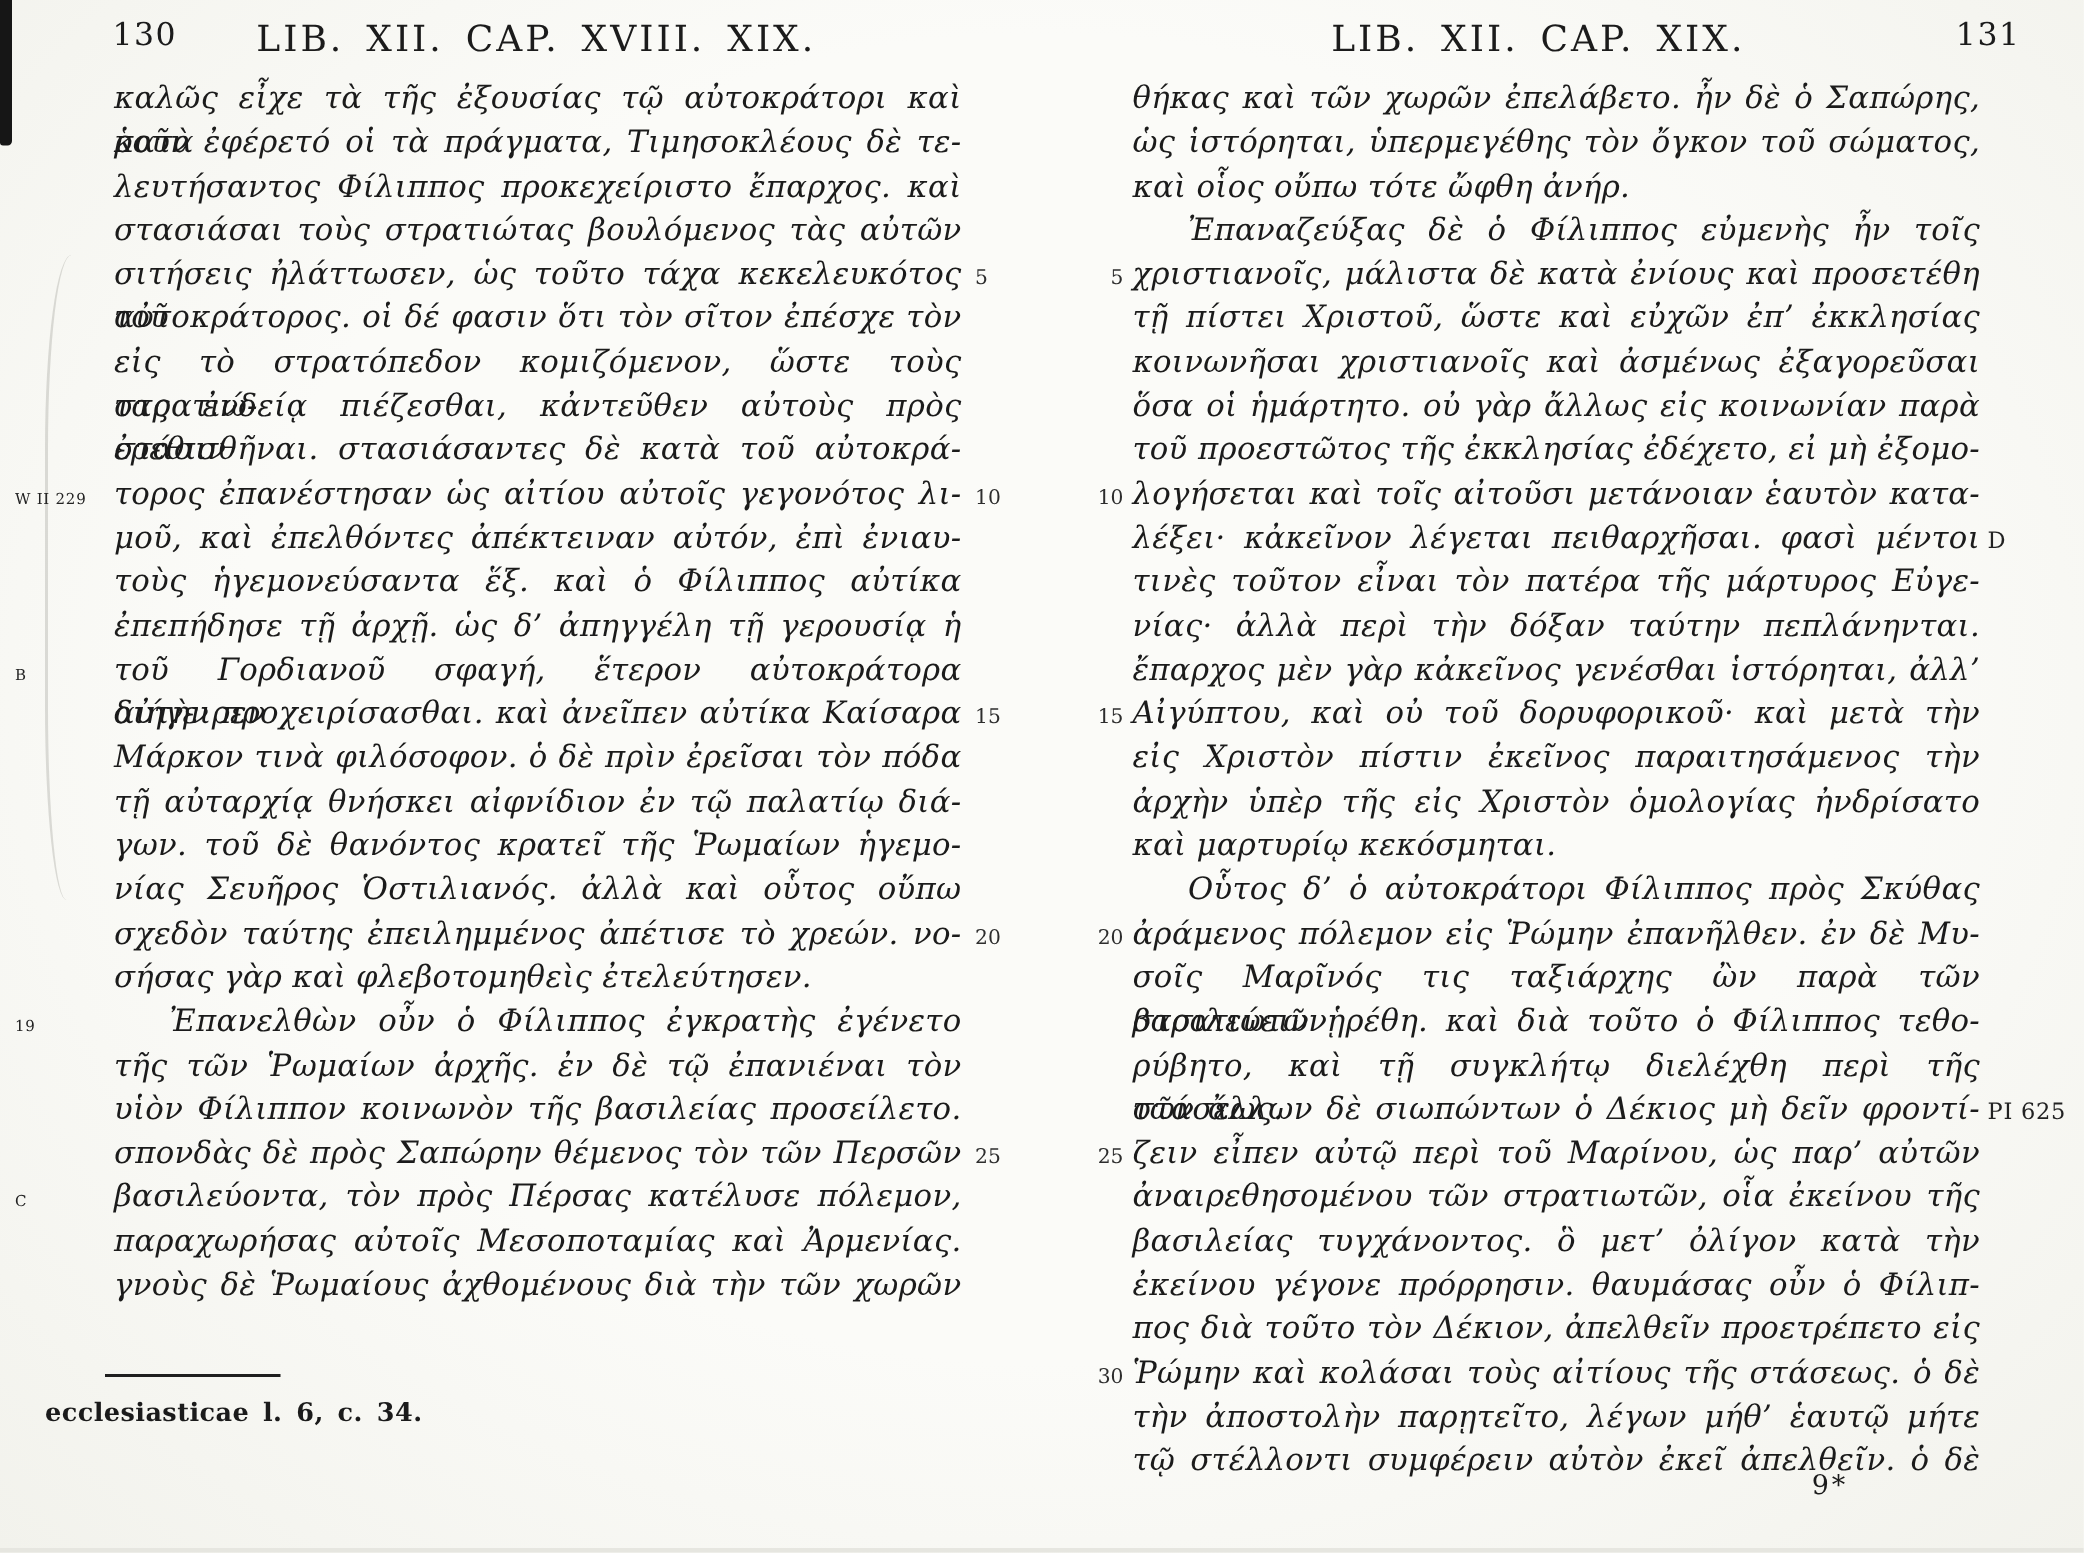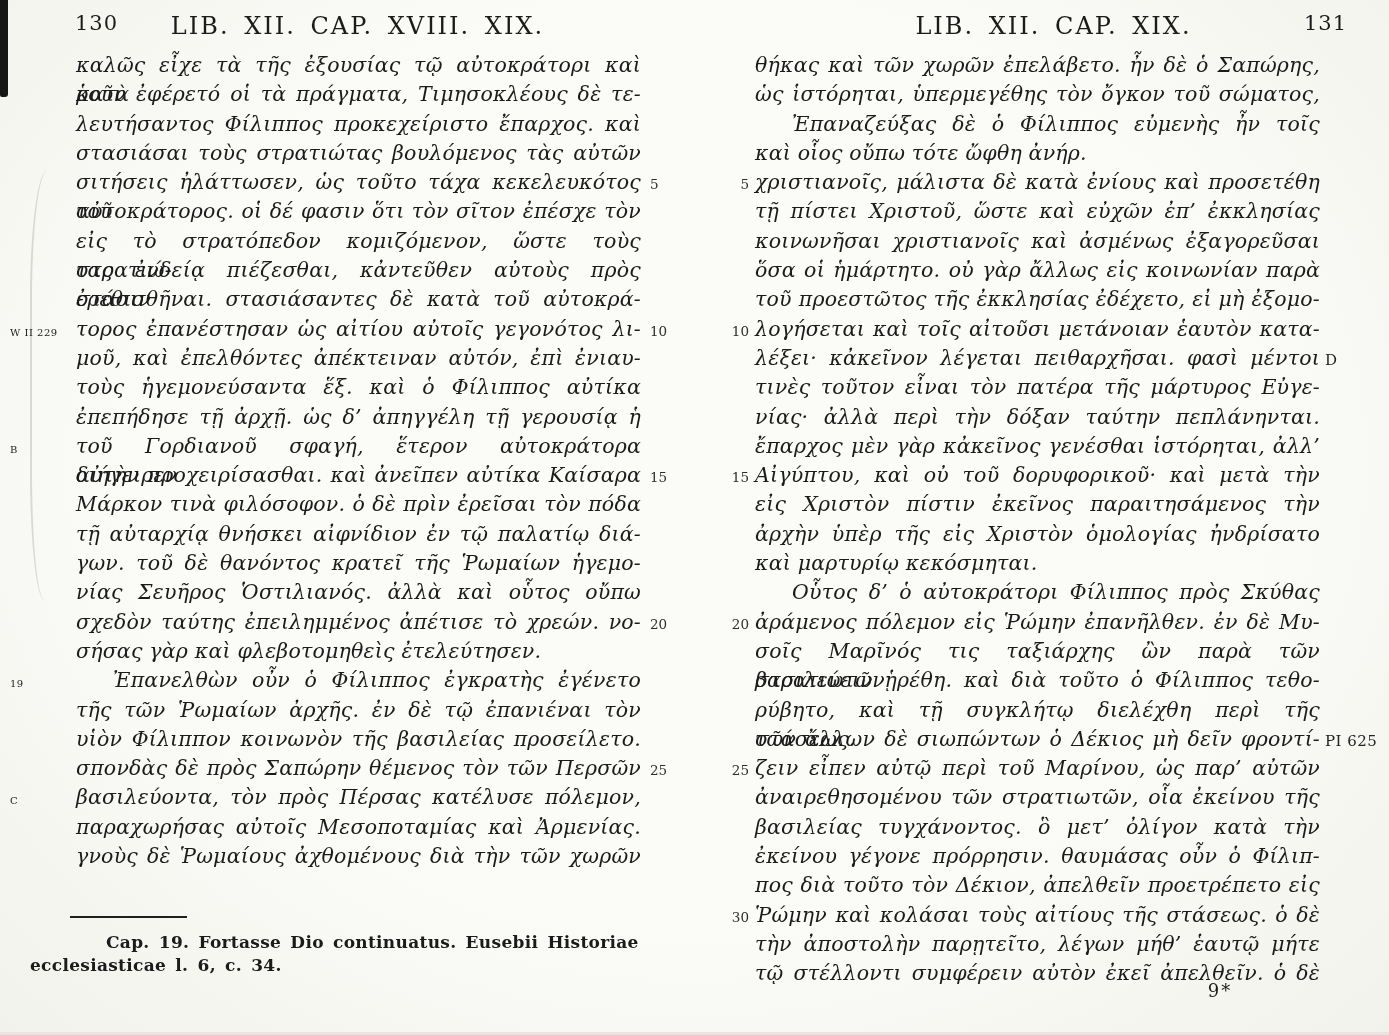--- a/index.html
+++ b/index.html
@@ -21,21 +21,21 @@
 
   .page{position:absolute;top:0;height:836px;}
   #page-left{left:0;width:694px;}
   #page-right{left:695px;width:694px;}
 
   .pageno{position:absolute;top:11px;font-size:21px;letter-spacing:1px;}
   #pl-no{left:75px;}
   #pr-no{right:42px;}
   .runhead{position:absolute;top:12px;font-size:24px;letter-spacing:2px;word-spacing:5px;text-align:center;}
   #pl-head{left:75px;width:565px;}
-  #pr-head{left:76px;width:565px;}
+  #pr-head{left:48px;width:565px;}
 
   .lines{position:absolute;top:51px;}
   #left-lines{left:10px;width:664px;}
   #right-lines{left:28px;width:666px;}
 
   .line{display:flex;align-items:baseline;height:29.3px;}
   .line .t{
     font-style:italic;font-size:20.5px;line-height:29.3px;
     letter-spacing:.2px;width:565px;box-sizing:border-box;
     white-space:nowrap;overflow:visible;
@@ -212,48 +212,47 @@
         </div>
         <div class="line j">
           <span class="ml"></span>
           <span class="t">γνοὺς δὲ Ῥωμαίους ἀχθομένους διὰ τὴν τῶν χωρῶν</span>
           <span class="num"></span>
         </div>
       </div>
 
     <div id="fn-rule"></div>
     <div id="footnote">
-      <div class="fn1">Cap. 19.  Fortasse Dio continuatus.  Eusebii Historiae</div>
       <div class="fn2">ecclesiasticae l. 6, c. 34.</div>
     </div>
   </div>
 
   <div class="page" id="page-right">
     <div class="runhead" id="pr-head">LIB. XII. CAP. XIX.</div>
     <div class="pageno" id="pr-no">131</div>
 
     <div class="lines" id="right-lines">
         <div class="line j">
           <span class="num"></span>
           <span class="t">θήκας καὶ τῶν χωρῶν ἐπελάβετο. ἦν δὲ ὁ Σαπώρης,</span>
           <span class="mr"></span>
         </div>
         <div class="line j">
           <span class="num"></span>
           <span class="t">ὡς ἱστόρηται, ὑπερμεγέθης τὸν ὄγκον τοῦ σώματος,</span>
           <span class="mr"></span>
         </div>
+        <div class="line end">
+          <span class="num"></span>
+          <span class="t">καὶ οἷος οὔπω τότε ὤφθη ἀνήρ.</span>
+          <span class="mr"></span>
+        </div>
         <div class="line j">
           <span class="num"></span>
           <span class="t ind">Ἐπαναζεύξας δὲ ὁ Φίλιππος εὐμενὴς ἦν τοῖς</span>
-          <span class="mr"></span>
-        </div>
-        <div class="line end">
-          <span class="num"></span>
-          <span class="t">καὶ οἷος οὔπω τότε ὤφθη ἀνήρ.</span>
           <span class="mr"></span>
         </div>
         <div class="line j">
           <span class="num">5</span>
           <span class="t">χριστιανοῖς, μάλιστα δὲ κατὰ ἐνίους καὶ προσετέθη</span>
           <span class="mr"></span>
         </div>
         <div class="line j">
           <span class="num"></span>
           <span class="t">τῇ πίστει Χριστοῦ, ὥστε καὶ εὐχῶν ἐπ’ ἐκκλησίας</span>

